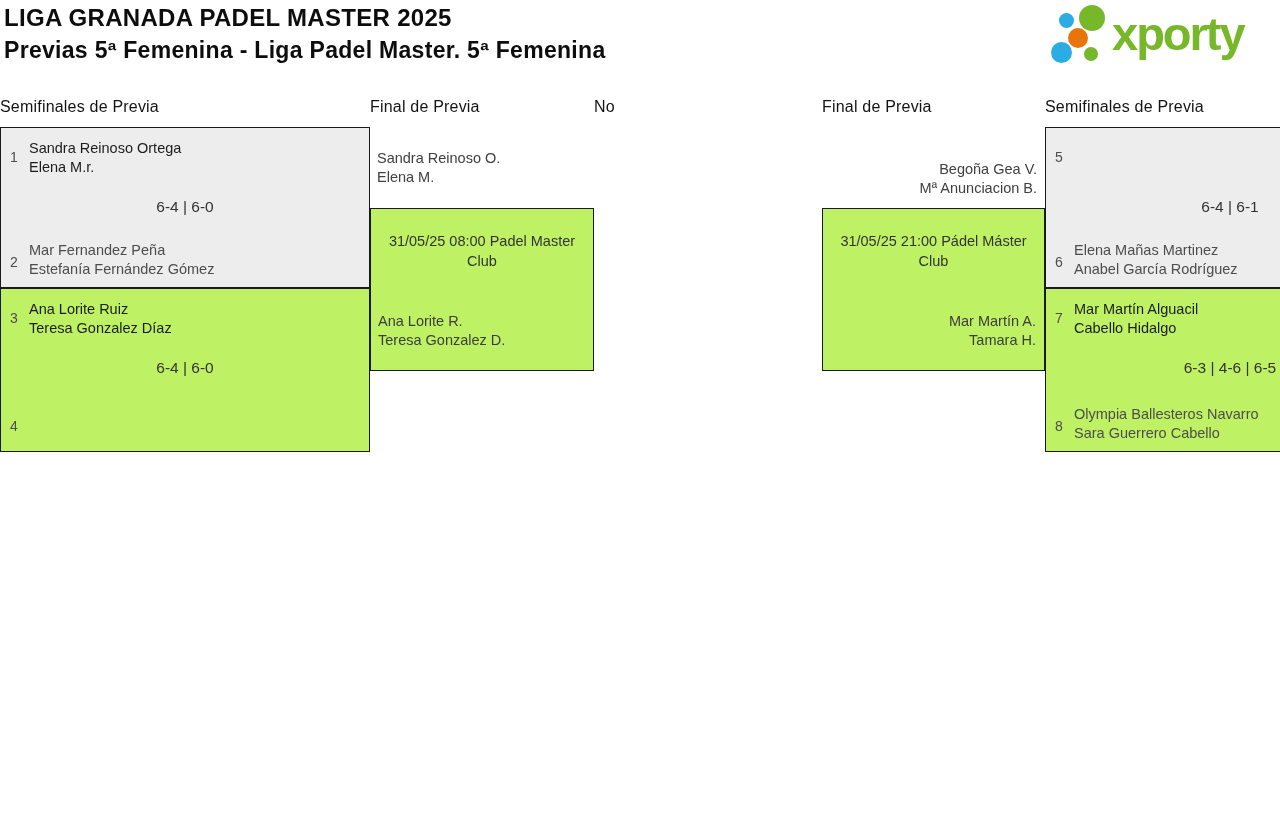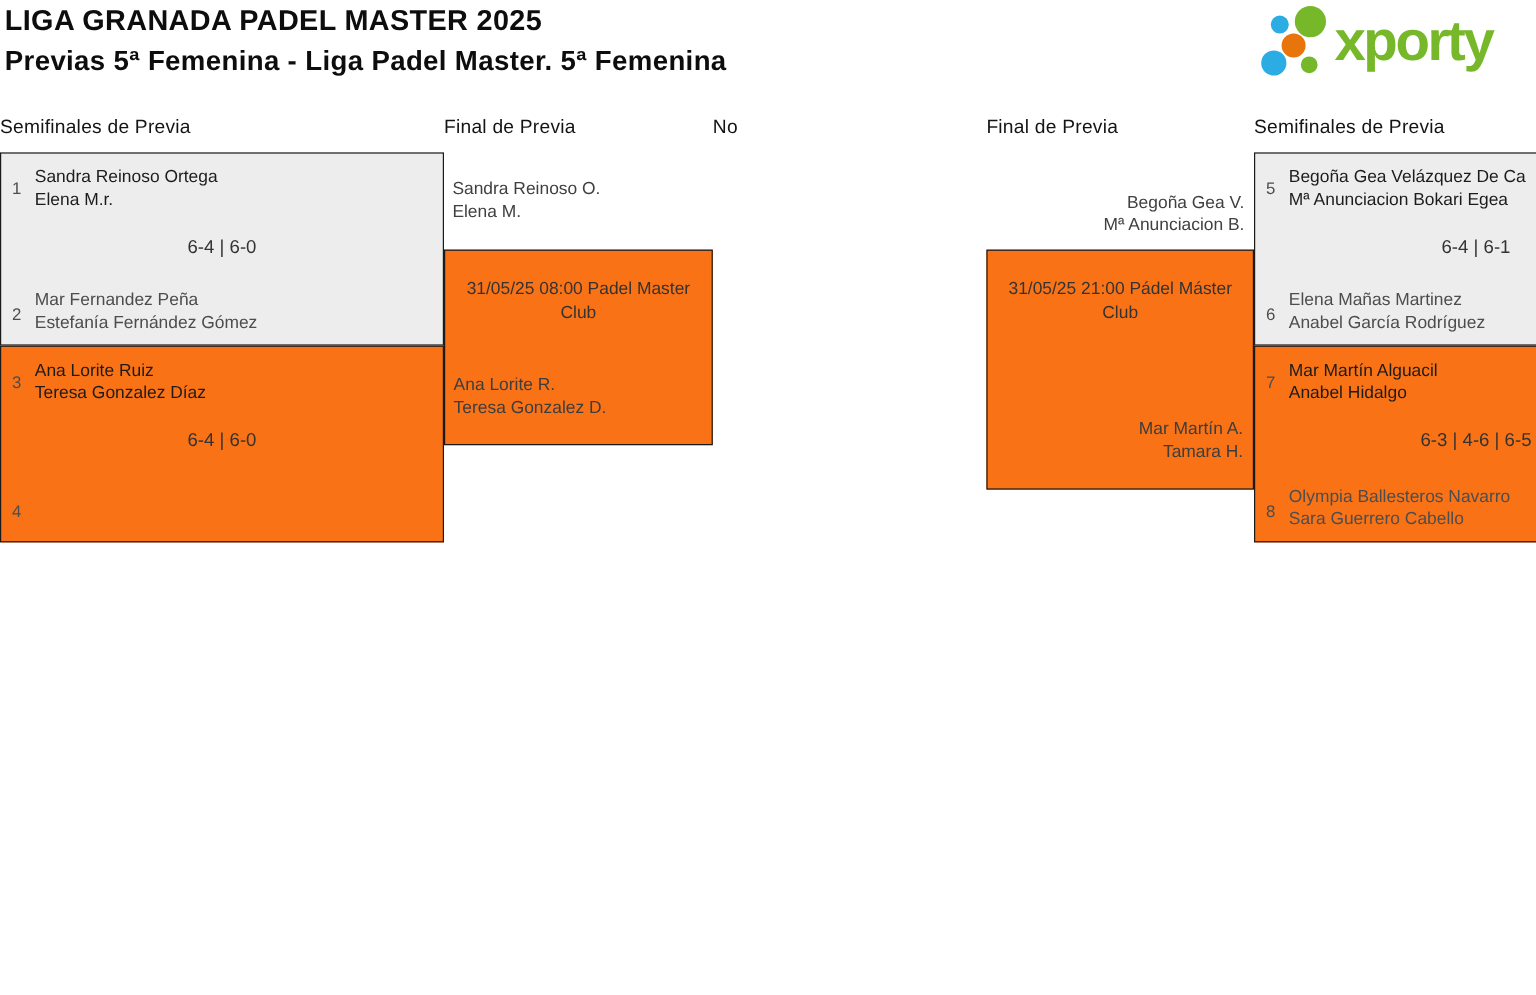--- a/index.html
+++ b/index.html
@@ -24,28 +24,28 @@
     letter-spacing:-2px;color:#76b82a;
   }
   
   .round-h{position:absolute;top:98px;height:20px;font-size:16px;color:#141414;text-align:left;letter-spacing:.2px;white-space:nowrap;}
   .rh1{left:0;width:370px;}
   .rh2{left:370px;width:224px;}
   .rh3{left:594px;width:228px;}
   .rh4{left:822px;width:223px;}
   .rh5{left:1045px;width:370px;}
   
-  .match,.final-box{position:absolute;border:1px solid #1a1a1a;box-sizing:border-box;background:#f97316;}
+  .match,.final-box{position:absolute;border:1px solid #1a1a1a;box-sizing:border-box;background:#bef264;}
   .alt{background:#ededed;}
   .mA{left:0;top:127px;width:370px;height:161px;}
   .mB{left:0;top:288px;width:370px;height:164px;}
   .mC{left:1045px;top:127px;width:370px;height:161px;}
   .mD{left:1045px;top:288px;width:370px;height:164px;}
   .fL{left:370px;top:208px;width:224px;height:163px;}
-  .fR{left:822px;top:208px;width:223px;height:200px;}
+  .fR{left:822px;top:208px;width:223px;height:163px;}
   .seed{position:absolute;left:9px;font-size:14px;line-height:19px;color:#4d4d4d;}
   .seed.s-top{top:20px;}
   .seed.s-bot{bottom:15px;}
   .team{position:absolute;left:28px;font-size:14.5px;line-height:19px;color:#4d4d4d;white-space:nowrap;}
   .team.t-top{top:11px;}
   .team.t-bot{bottom:8px;}
   .team.winner{font-weight:400;color:#1c1c1c;}
   .score{position:absolute;left:0;width:100%;top:70px;text-align:center;font-size:15.5px;color:#333;white-space:nowrap;}
   
   .final-team{position:absolute;font-size:14.5px;line-height:19px;color:#404040;white-space:nowrap;}
@@ -121,37 +121,33 @@
 <div class="final-box fR">
   <div class="sched">31/05/25 21:00 Pádel Máster Club</div>
   <div class="fteam-in right">
     <div>Mar Martín A.</div>
     <div>Tamara H.</div>
   </div>
 </div>
 
 <div class="match mC alt">
   <div class="seed s-top">5</div>
-  <div class="team t-top winner">
-    <div>Begoña Gea Velázquez De Ca</div>
-    <div>Mª Anunciacion Bokari Egea</div>
-  </div>
   <div class="score">6-4 | 6-1</div>
   <div class="seed s-bot">6</div>
   <div class="team t-bot">
     <div>Elena Mañas Martinez</div>
     <div>Anabel García Rodríguez</div>
   </div>
 </div>
 
 <div class="match mD">
   <div class="seed s-top">7</div>
   <div class="team t-top winner">
     <div>Mar Martín Alguacil</div>
-    <div>Anabel Hidalgo</div>
+    <div>Cabello Hidalgo</div>
   </div>
   <div class="score">6-3 | 4-6 | 6-5</div>
   <div class="seed s-bot">8</div>
   <div class="team t-bot">
     <div>Olympia Ballesteros Navarro</div>
     <div>Sara Guerrero Cabello</div>
   </div>
 </div>
 
 </body></html>

